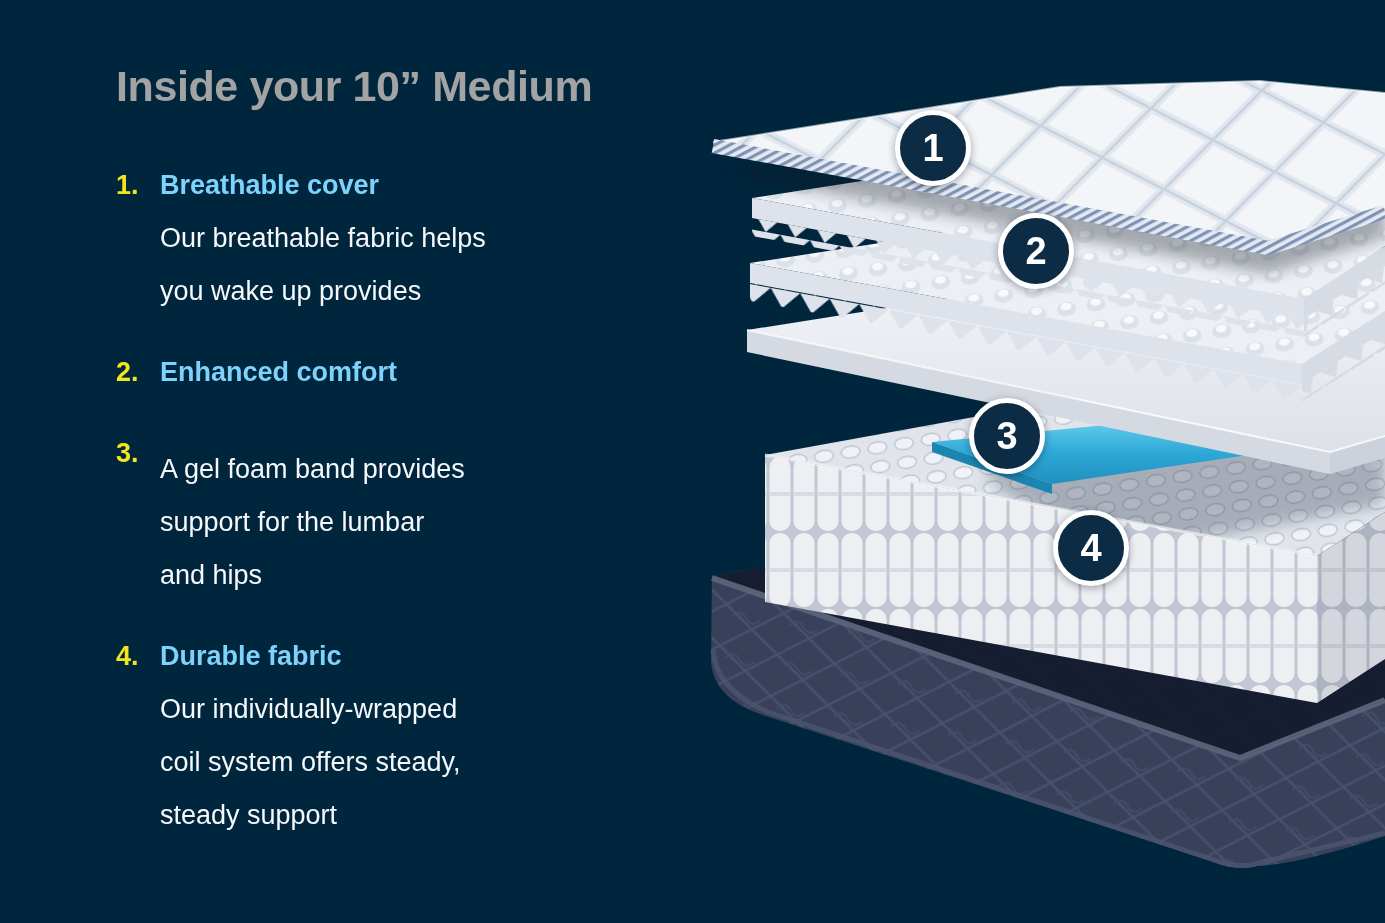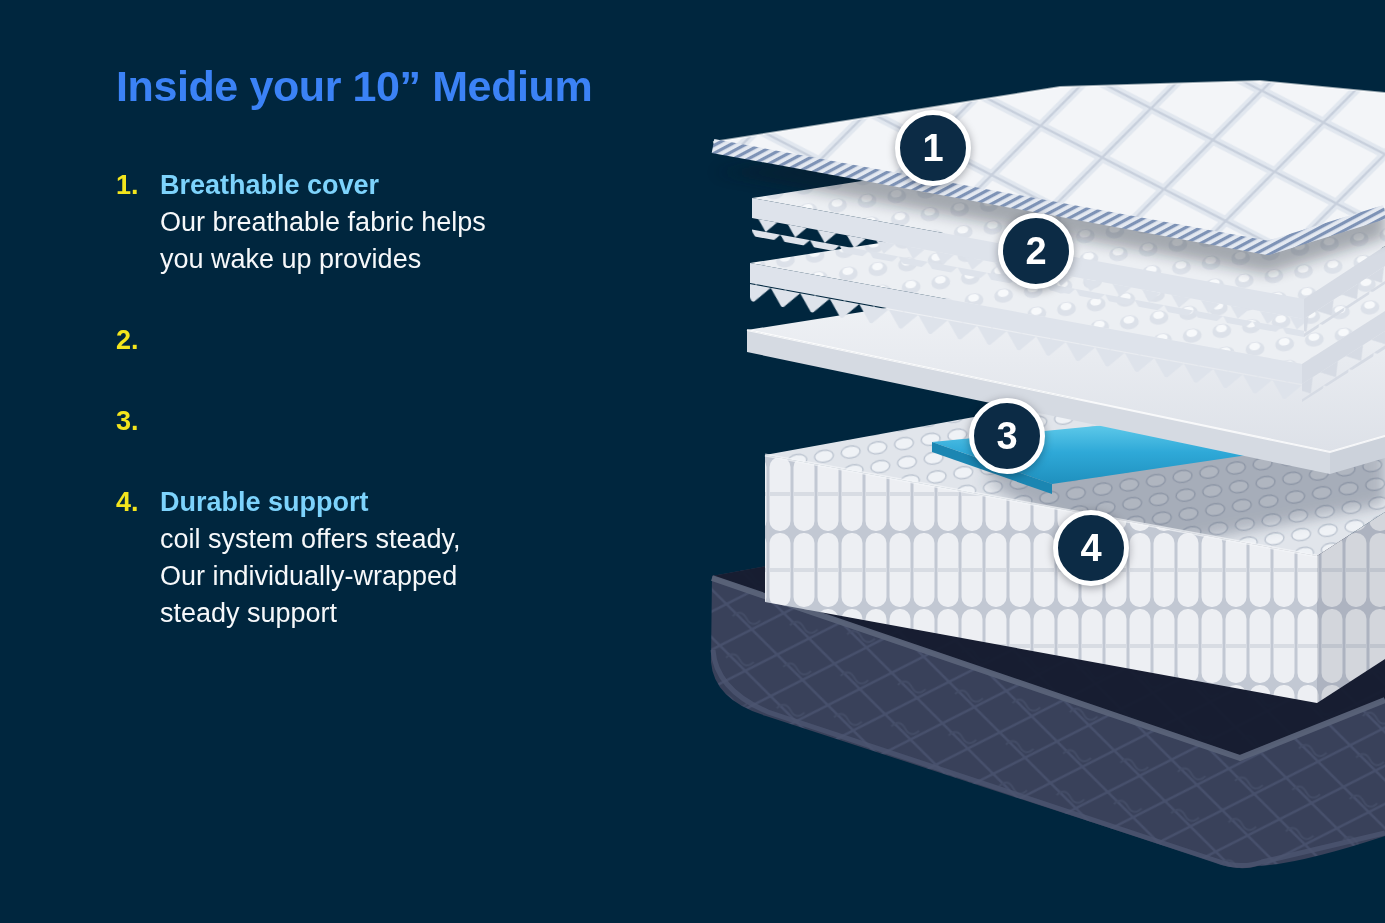--- a/index.html
+++ b/index.html
@@ -1,25 +1,25 @@
 <!DOCTYPE html>
 <html><head>
 <meta charset="utf-8">
 <style>
   html,body{margin:0;padding:0;background:#00263E;}
   .stage{position:relative;width:1385px;height:923px;background:#00263E;overflow:hidden;
          font-family:"Liberation Sans","DejaVu Sans",sans-serif;}
   .diagram-svg{position:absolute;left:0;top:0;width:1385px;height:923px;}
   .text-panel{position:absolute;left:116px;top:62px;width:580px;z-index:3;}
-  .title{font-size:43px;font-weight:700;color:#3b82f6;letter-spacing:-0.4px;margin:0 0 56px 0;}
+  .title{font-size:43px;font-weight:700;color:#a3a3a3;letter-spacing:-0.4px;margin:0 0 56px 0;}
   .feature{display:flex;margin-bottom:44px;font-size:27px;line-height:37px;}
   .feature-number{flex:0 0 44px;font-weight:700;color:#F3E51D;}
   .feature-heading{font-weight:700;color:#7dd3fc;}
   .feature-body{color:#F6F8FA;}
-  .line{white-space:nowrap;}
+  .line{white-space:nowrap;margin-top:16px;}
   sup{font-size:13px;line-height:0;vertical-align:super;}
   .badge{position:absolute;width:66px;height:66px;border-radius:50%;background:#0C2B45;
          border:5px solid #FFFFFF;display:flex;align-items:center;justify-content:center;
          color:#FFFFFF;font-weight:700;font-size:38px;z-index:5;
          box-shadow:0 2px 8px rgba(0,10,20,0.35);}
   .badge-1{left:895px;top:110px;}
   .badge-2{left:998px;top:213px;}
   .badge-3{left:969px;top:398px;}
   .badge-4{left:1053px;top:510px;}
 </style>
@@ -151,35 +151,41 @@
         <div class="feature-body">
           <div class="line">Our breathable fabric helps</div>
           <div class="line">you wake up provides</div>
         </div>
       </div>
     </div>
 
     <div class="feature">
       <span class="feature-number">2.</span>
       <div>
+        <div class="feature-heading">Enhanced comfort</div>
       </div>
     </div>
 
     <div class="feature">
       <span class="feature-number">3.</span>
       <div>
+        <div class="feature-body">
+          <div class="line">A gel foam band provides</div>
+          <div class="line">support for the lumbar</div>
+          <div class="line">and hips</div>
+        </div>
       </div>
     </div>
 
     <div class="feature">
       <span class="feature-number">4.</span>
       <div>
-        <div class="feature-heading">Durable support</div>
+        <div class="feature-heading">Durable fabric</div>
         <div class="feature-body">
+          <div class="line">Our individually-wrapped</div>
           <div class="line">coil system offers steady,</div>
-          <div class="line">Our individually-wrapped</div>
           <div class="line">steady support</div>
         </div>
       </div>
     </div>
   </div>
 
 </div>
 
 </body></html>

